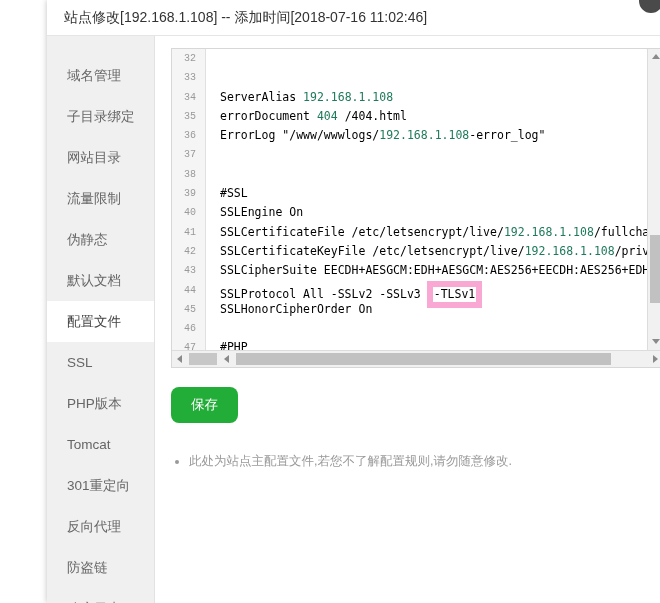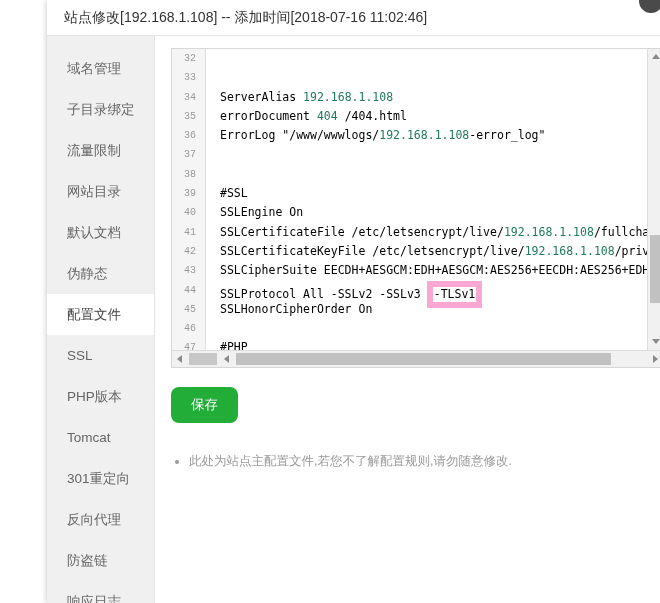--- a/index.html
+++ b/index.html
@@ -77,21 +77,21 @@
     top: 36px; left: 0; right: 0; bottom: 0;
     display: flex;
   }
 
   
   #sidebar {
     width: 108px;
     min-width: 108px;
     background: #f0f0f0;
     border-right: 1px solid #e2e2e2;
-    padding-top: 12px;
+    padding-top: 19px;
     box-sizing: border-box;
   }
   .side-item {
     height: 41px;
     line-height: 41px;
     padding-left: 20px;
     font-size: 13.5px;
     color: #666;
     background: #f0f0f0;
     cursor: pointer;
@@ -250,24 +250,24 @@
 
   <div id="close-btn"></div>
 
   <div id="titlebar">站点修改[192.168.1.108] -- 添加时间[2018-07-16 11:02:46]</div>
 
   <div id="modal-body">
 
     <nav id="sidebar">
         <div class="side-item"><span>域名管理</span></div>
         <div class="side-item"><span>子目录绑定</span></div>
+        <div class="side-item"><span>网站目录</span></div>
         <div class="side-item"><span>流量限制</span></div>
-        <div class="side-item"><span>网站目录</span></div>
+        <div class="side-item"><span>伪静态</span></div>
         <div class="side-item"><span>默认文档</span></div>
-        <div class="side-item"><span>伪静态</span></div>
         <div class="side-item active"><span>配置文件</span></div>
         <div class="side-item"><span>SSL</span></div>
         <div class="side-item"><span>PHP版本</span></div>
         <div class="side-item"><span>Tomcat</span></div>
         <div class="side-item"><span>301重定向</span></div>
         <div class="side-item"><span>反向代理</span></div>
         <div class="side-item"><span>防盗链</span></div>
         <div class="side-item"><span>响应日志</span></div>
       </nav>
 

